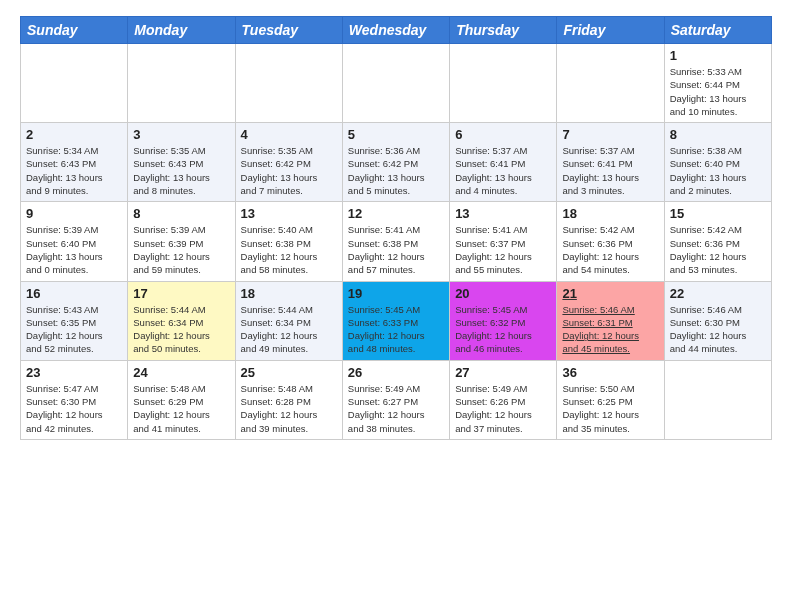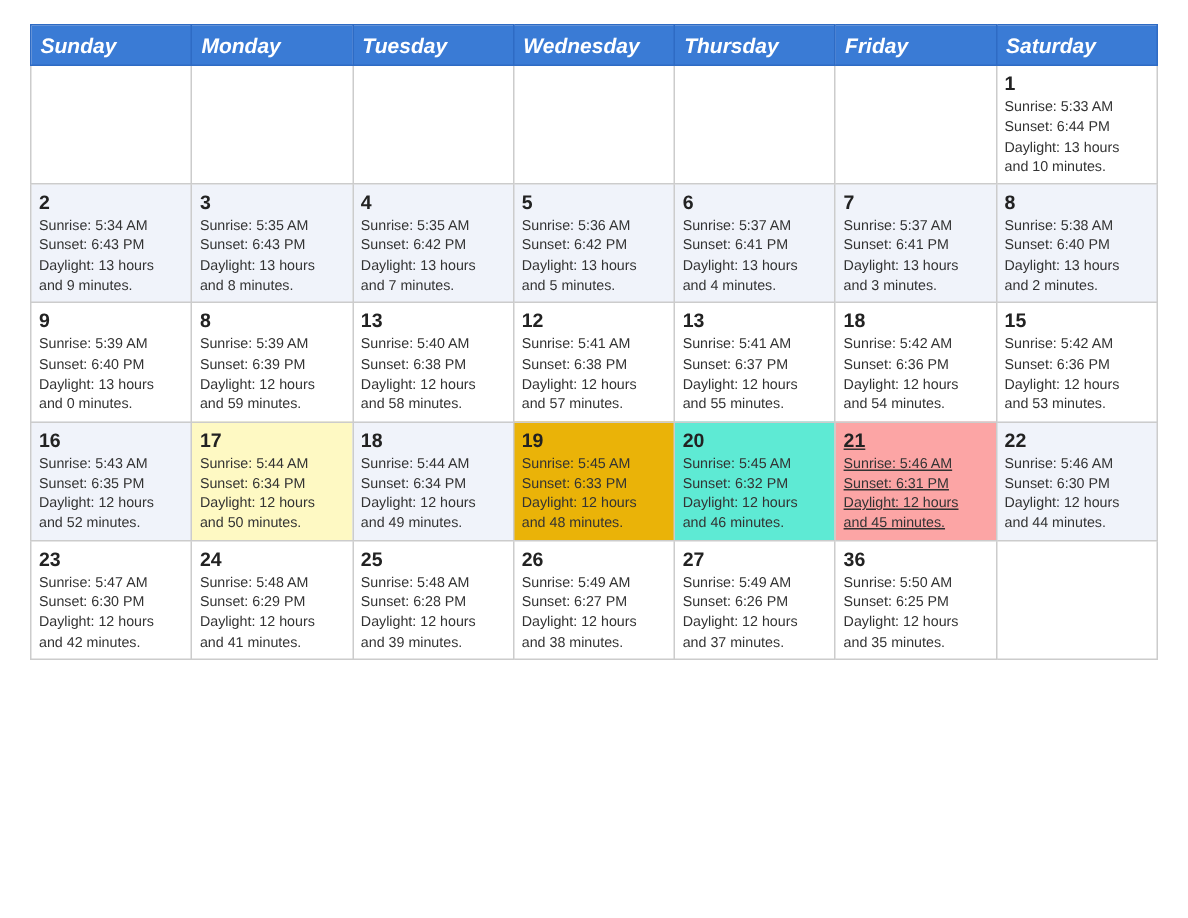--- a/index.html
+++ b/index.html
@@ -189,25 +189,25 @@
             <div class="day-info">Sunrise: 5:43 AM<br>Sunset: 6:35 PM<br>Daylight: 12 hours<br>and 52 minutes.</div>
           </td>
           <td style="background: #fef9c3;">
             <span class="day-number">17</span>
             <div class="day-info">Sunrise: 5:44 AM<br>Sunset: 6:34 PM<br>Daylight: 12 hours<br>and 50 minutes.</div>
           </td>
           <td style="background: rgb(240, 243, 250);">
             <span class="day-number">18</span>
             <div class="day-info">Sunrise: 5:44 AM<br>Sunset: 6:34 PM<br>Daylight: 12 hours<br>and 49 minutes.</div>
           </td>
-          <td style="background: #eab308; margin-left: 17px;">
+          <td style="background: #0ea5e9; margin-left: 17px;">
             <span class="day-number">19</span>
             <div class="day-info">Sunrise: 5:45 AM<br>Sunset: 6:33 PM<br>Daylight: 12 hours<br>and 48 minutes.</div>
           </td>
-          <td style="background: #5eead4;">
+          <td style="background: #d946ef;">
             <span class="day-number">20</span>
             <div class="day-info">Sunrise: 5:45 AM<br>Sunset: 6:32 PM<br>Daylight: 12 hours<br>and 46 minutes.</div>
           </td>
           <td style="background: #fca5a5; text-decoration: underline;">
             <span class="day-number">21</span>
             <div class="day-info">Sunrise: 5:46 AM<br>Sunset: 6:31 PM<br>Daylight: 12 hours<br>and 45 minutes.</div>
           </td>
           <td style="background: rgb(240, 243, 250); margin-top: 28px;">
             <span class="day-number">22</span>
             <div class="day-info">Sunrise: 5:46 AM<br>Sunset: 6:30 PM<br>Daylight: 12 hours<br>and 44 minutes.</div>

